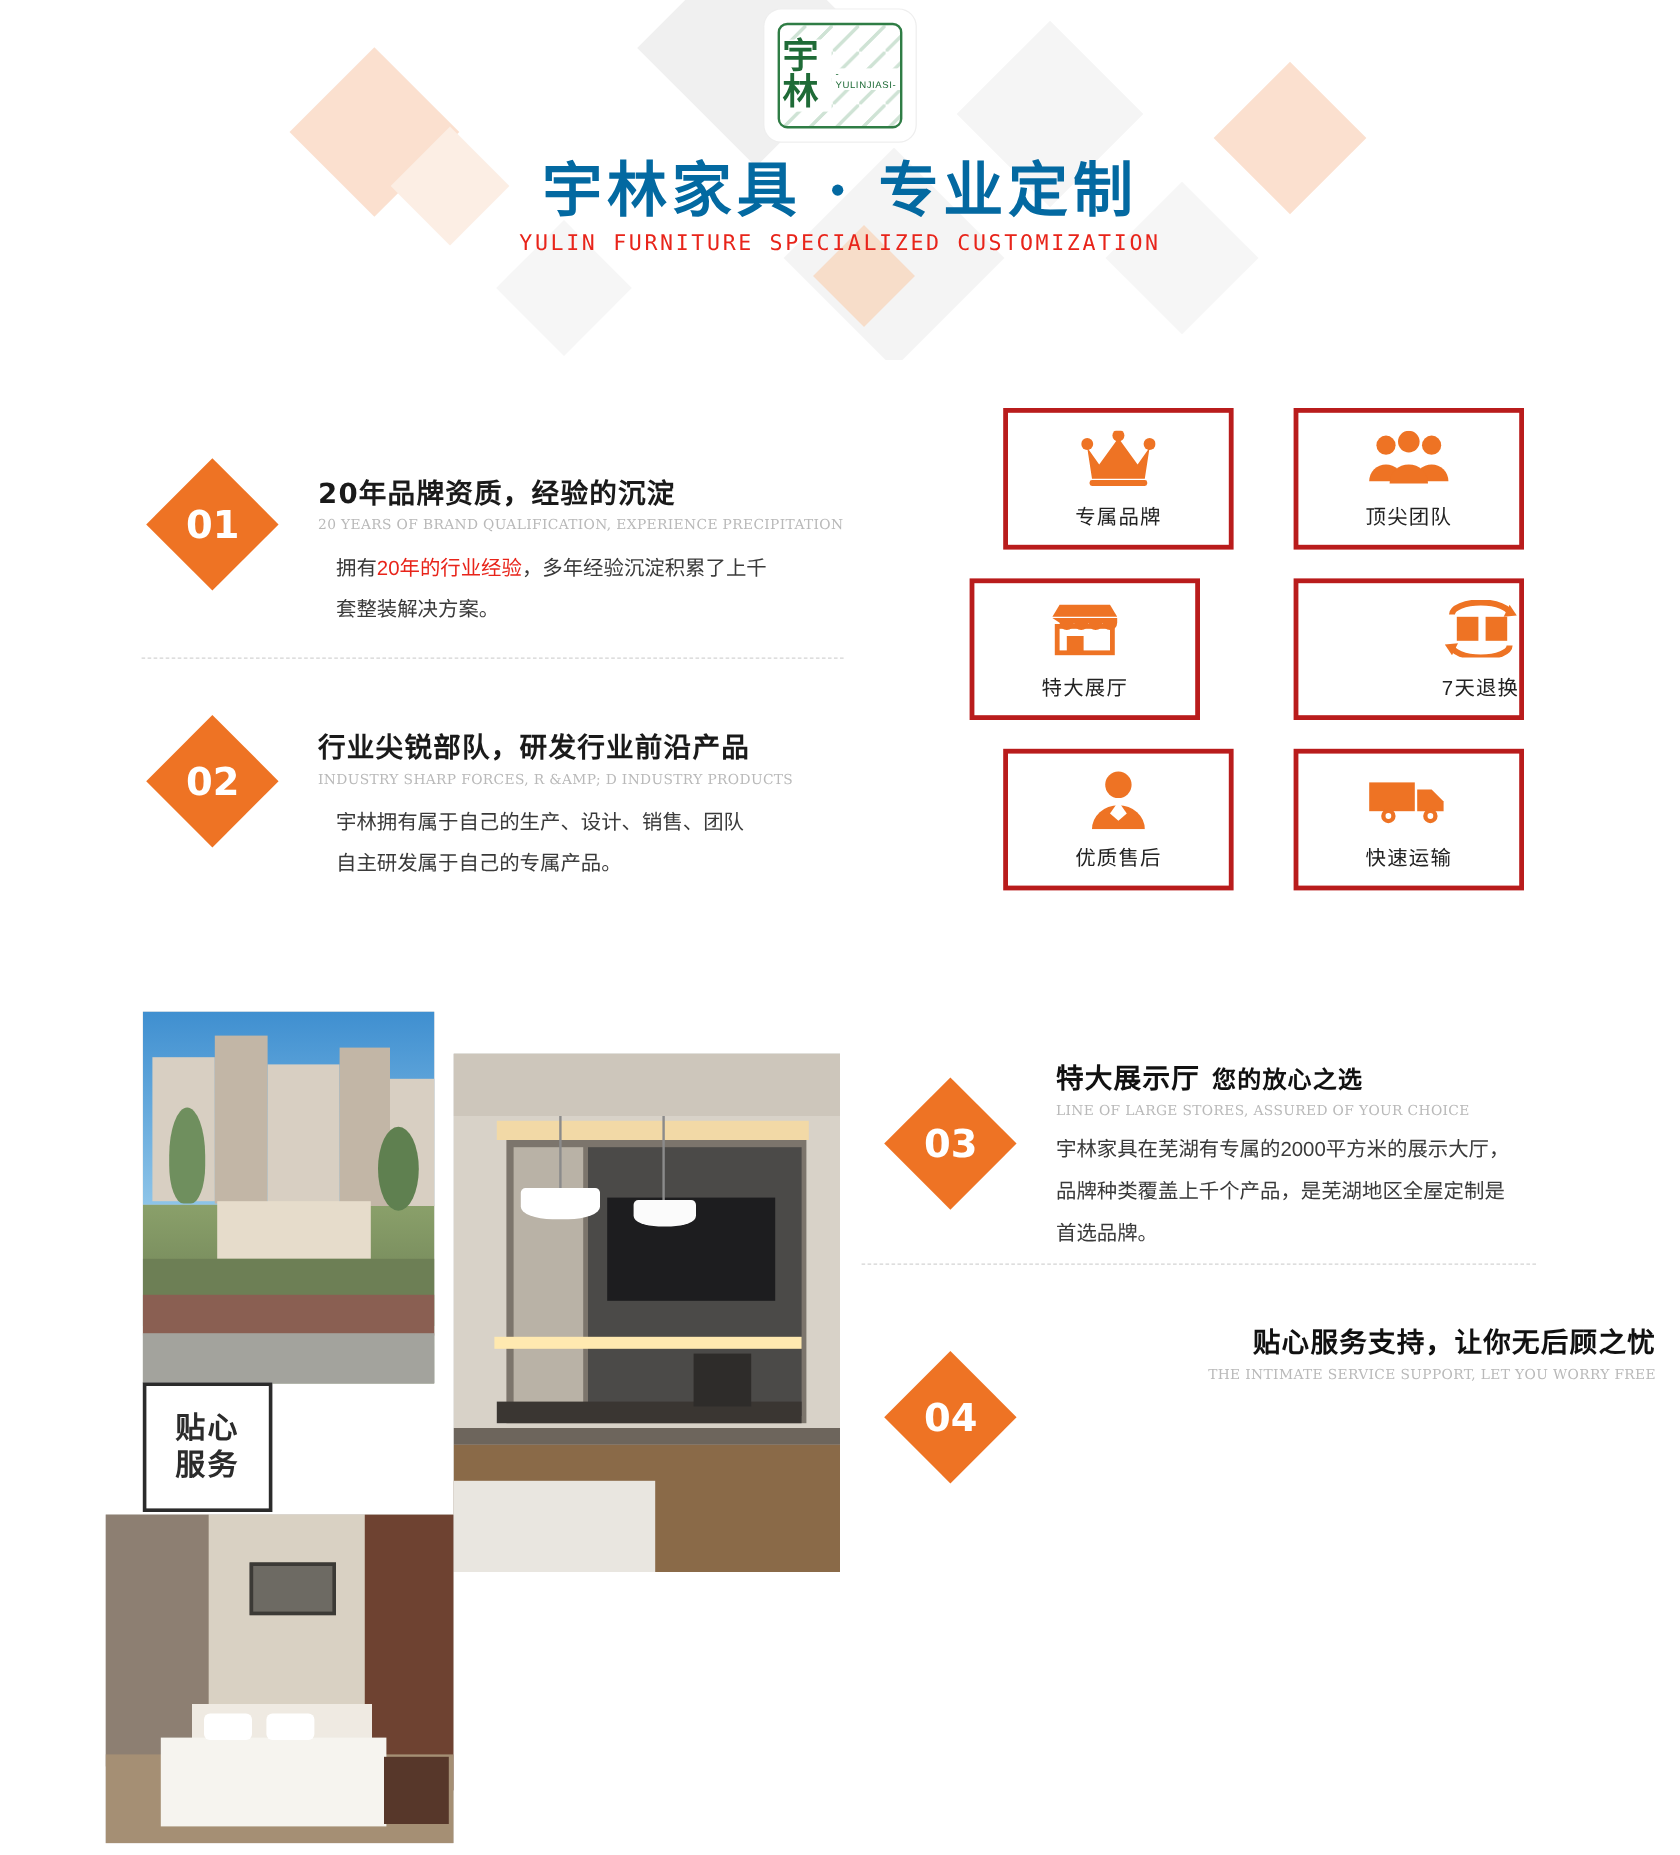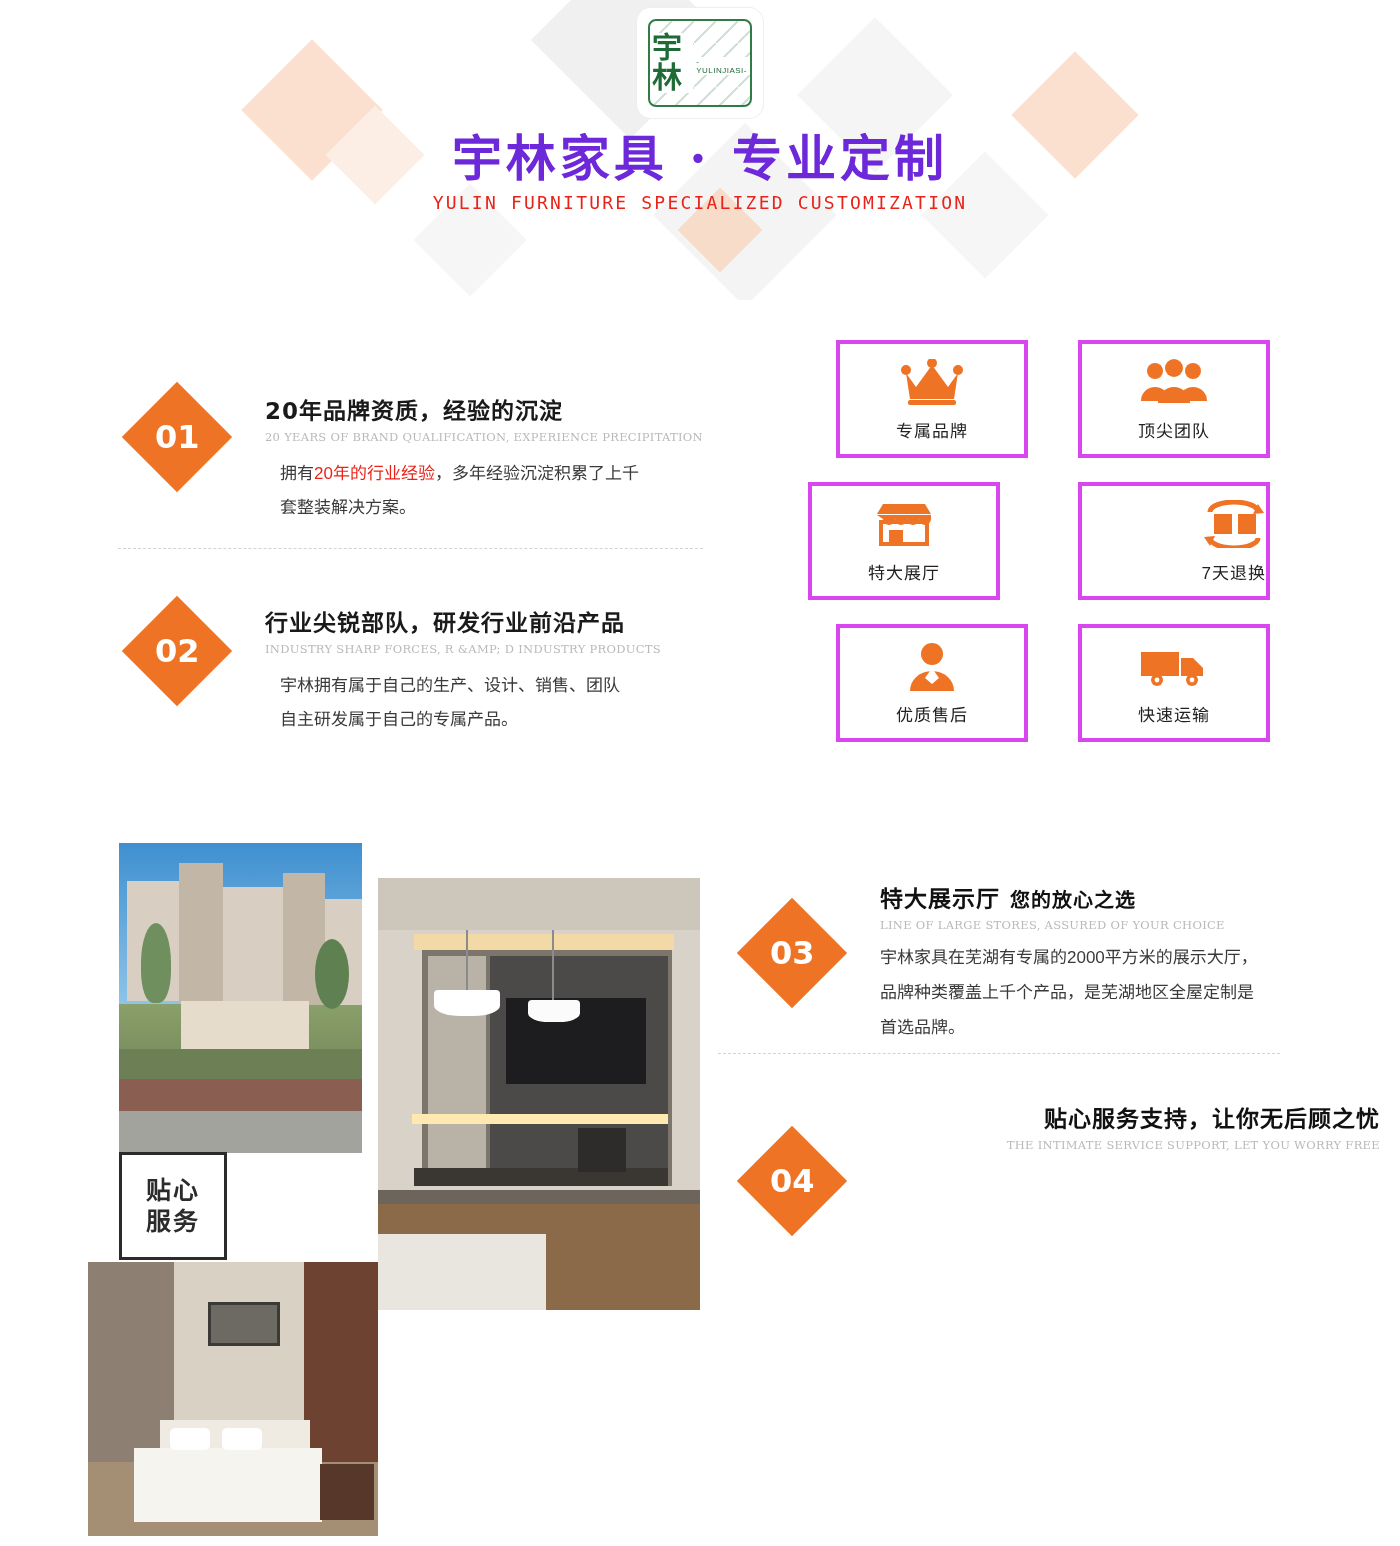--- a/index.html
+++ b/index.html
@@ -85,21 +85,21 @@
     padding: 0 3px;
   }
   .head-title {
     position: absolute;
     left: 0; top: 118px;
     width: 1400px;
     text-align: center;
     font-family: "DejaVu Serif", "Liberation Serif", serif;
     font-size: 50px;
     font-weight: bold;
-    color: #6d28d9;
+    color: #0369a1;
     letter-spacing: 4px;
     z-index: 4;
   }
   .head-sub {
     position: absolute;
     left: 0; top: 192px;
     width: 1400px;
     text-align: center;
     font-size: 18px;
     color: #e8241a;
@@ -153,21 +153,21 @@
   .hl { color: #e8241a; }
   .dash-sep {
     position: absolute;
     border-top: 1px dashed #d3d3d3;
   }
 
   
   .grid-cell {
     position: absolute;
     width: 192px; height: 118px;
-    border: 4px solid #d946ef;
+    border: 4px solid #b91c1c;
     display: flex;
     flex-direction: column;
     align-items: center;
     justify-content: center;
   }
   .grid-cell .gicon {
     height: 52px;
     display: flex;
     align-items: center;
     justify-content: center;

